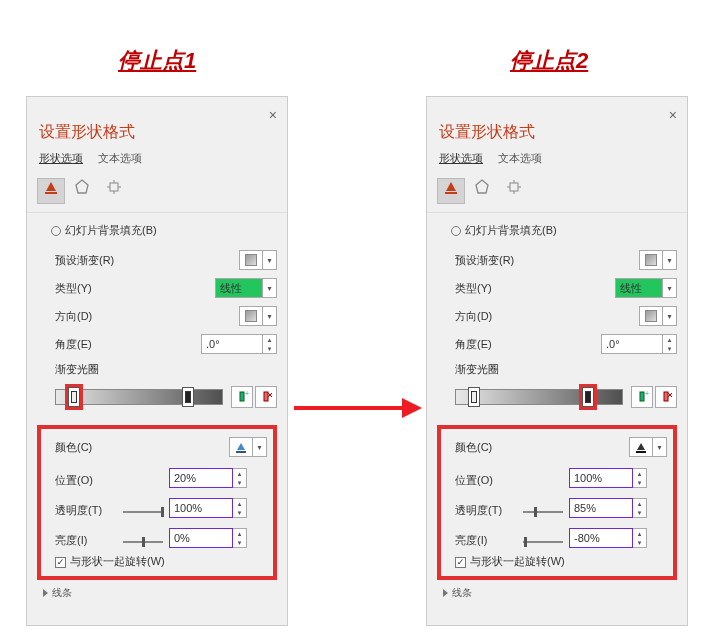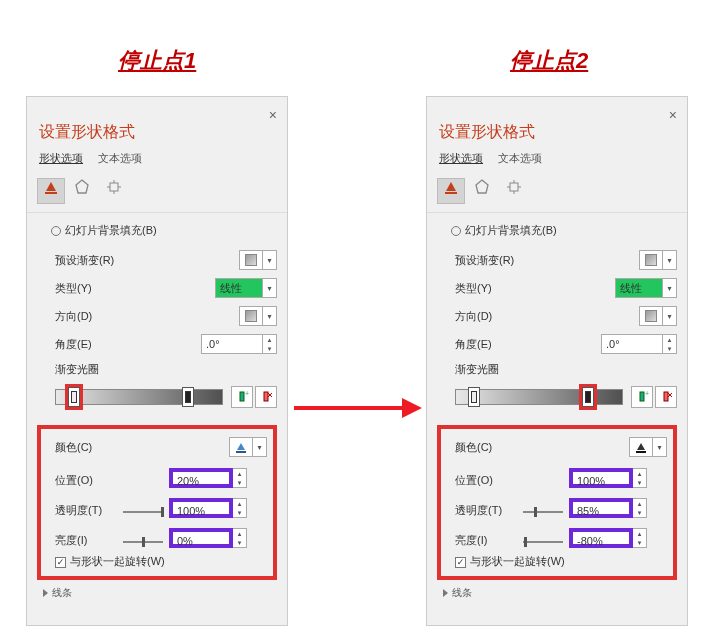--- a/index.html
+++ b/index.html
@@ -263,21 +263,21 @@
   .mini-slider .thumb {
     position:absolute;
     top:1px;
     width:3px; height:10px;
     background:#555;
   }
   .spin-input {
     width: 64px;
     height: 20px;
     background:#fff;
-    border:4px solid #6d28d9;
+    border:1px solid #6d28d9;
     padding:0 4px;
     font-size:11px;
     line-height:18px;
   }
   .spin-btns {
     width:14px;
     height:20px;
     border:1px solid #aaa;
     border-left:none;
     background:#fff;

